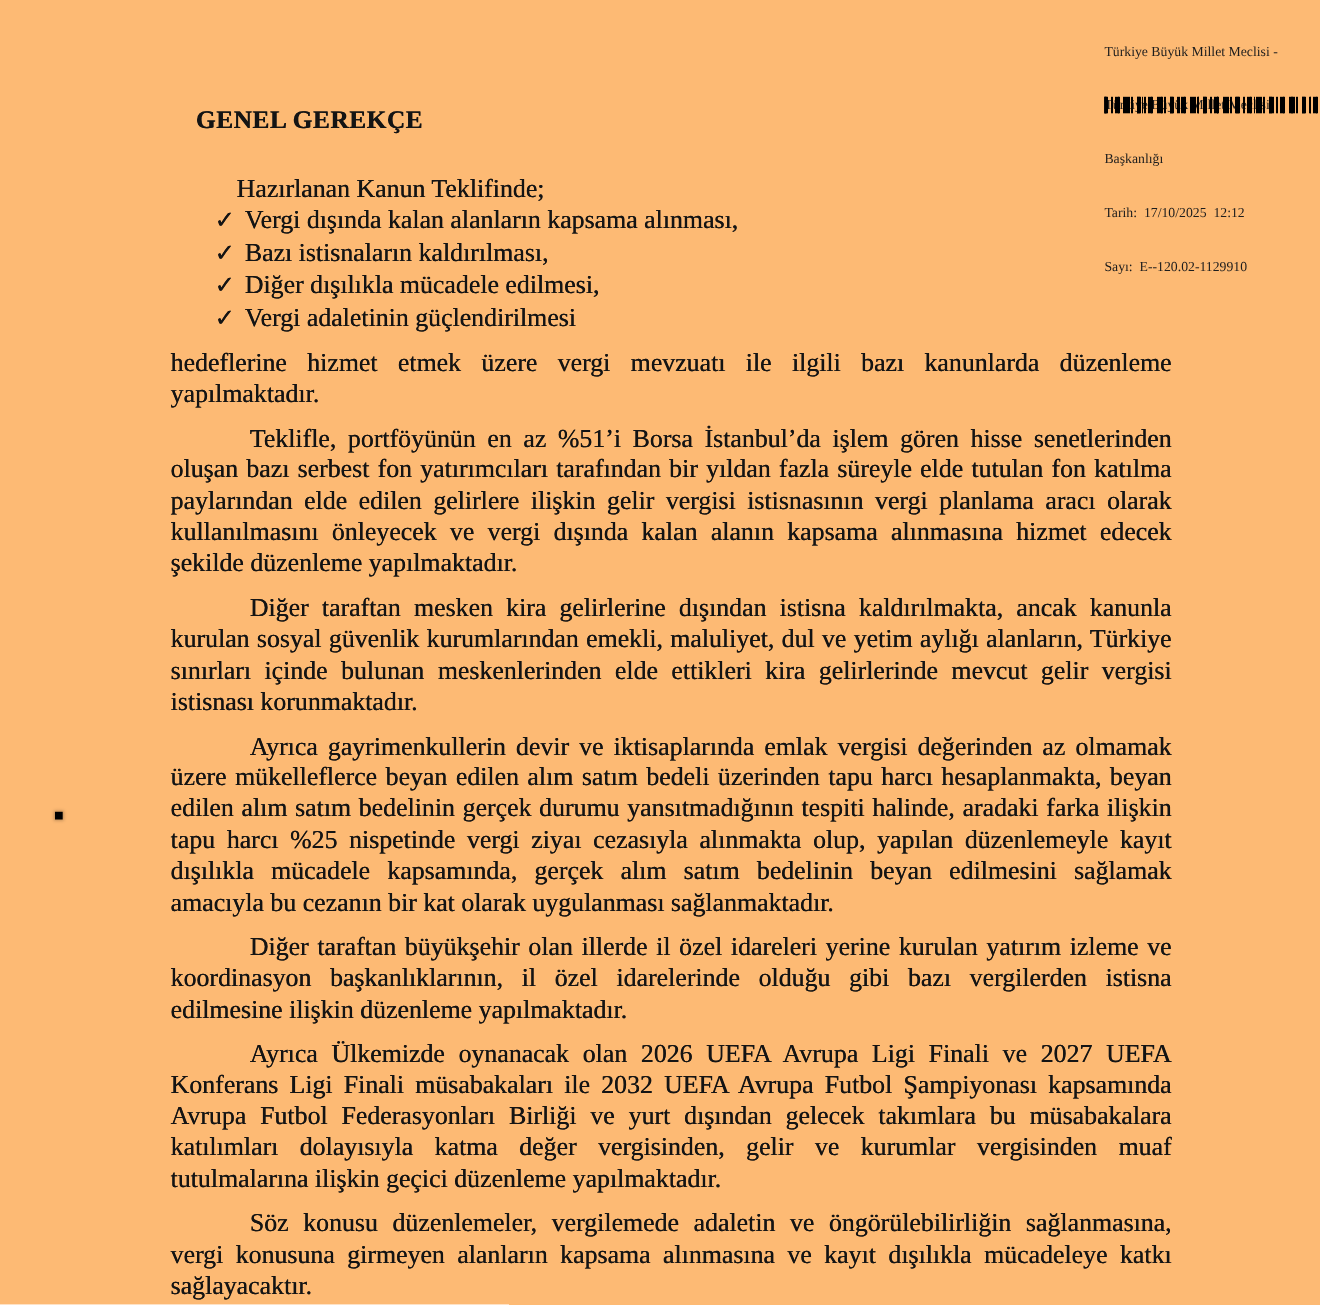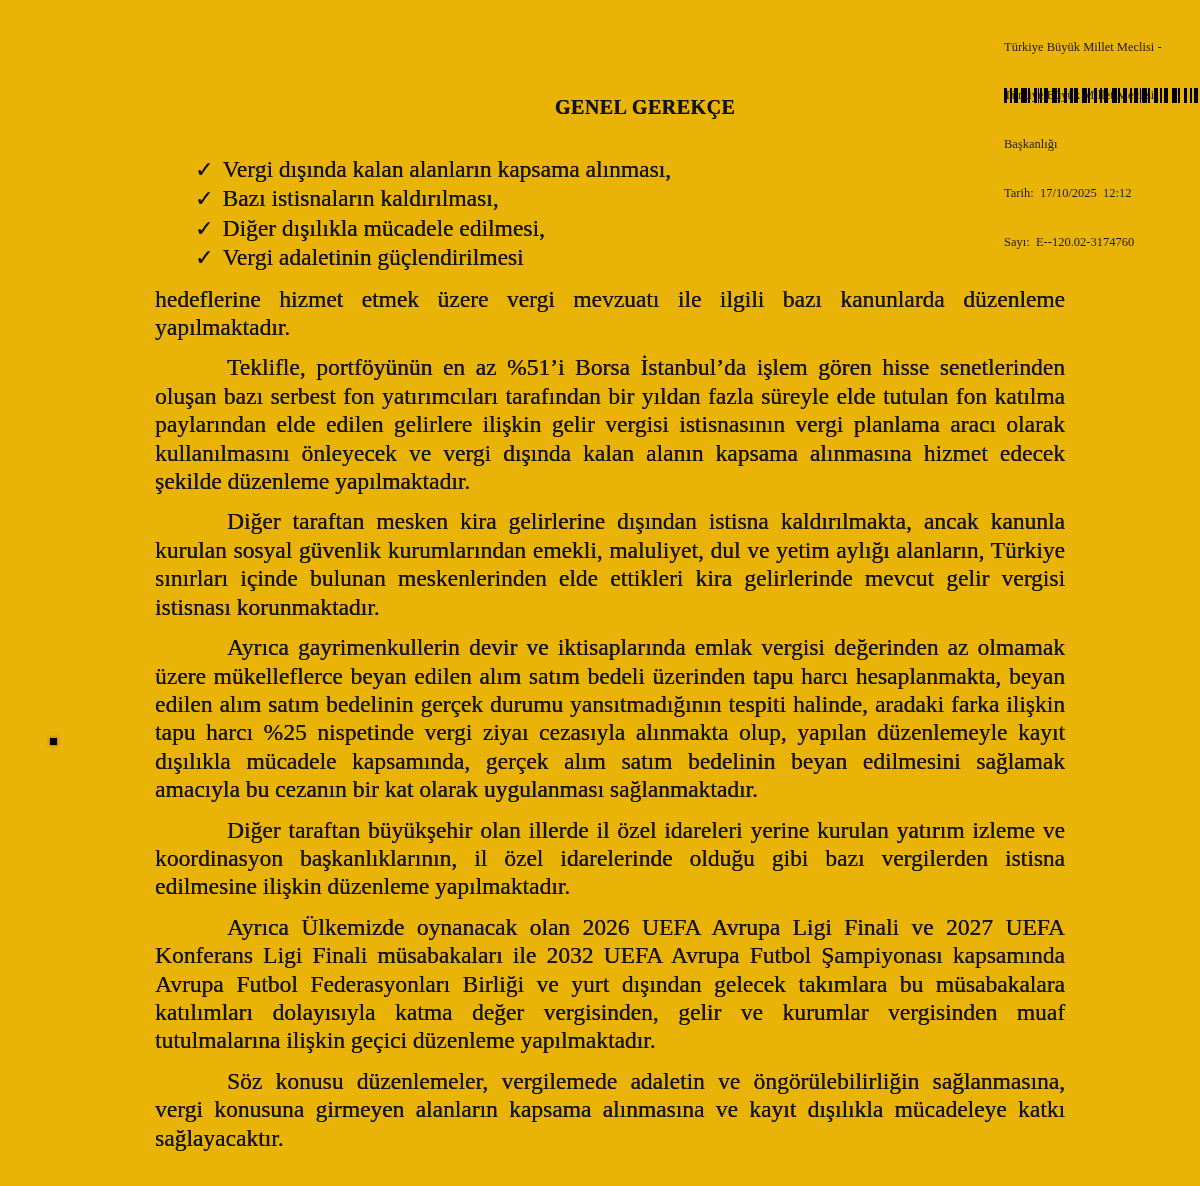--- a/index.html
+++ b/index.html
@@ -1,20 +1,20 @@
 <!DOCTYPE html>
 <html lang="tr"><head>
 <meta charset="utf-8">
 <style>
   html, body { margin: 0; padding: 0; background: #ffffff; }
   .page {
     position: relative;
     width: 1200px;
     height: 1186px;
-    background: #eab308;
+    background: #fdba74;
     overflow: hidden;
     font-family: "Liberation Serif", serif;
     color: #141414;
   }
   
   .stamp {
     position: absolute;
     top: 6px;
     left: 1004px;
     width: 196px;
@@ -35,22 +35,22 @@
       repeating-linear-gradient(90deg, #000 0 3px, transparent 3px 10px),
       repeating-linear-gradient(90deg, #000 0 1px, transparent 1px 17px);
   }
   .content {
     padding: 96px 123px 0 143px;
   }
   .title {
     position: relative;
     left: 35px;
     margin: 0 0 36px 0;
-    text-align: center;
-    font-size: 20px;
+    text-align: left;
+    font-size: 23px;
     font-weight: 700;
     letter-spacing: 0.5px;
     text-shadow: 0.4px 0 0 currentColor;
   }
   .bodytext {
     font-size: 23.5px;
     line-height: 28.4px;
     text-align: justify;
     text-shadow: 0.3px 0 0 currentColor;
   }
@@ -77,29 +77,30 @@
 </head>
 <body>
 
 <div class="page">
 
   <div class="stamp">
     <div>Türkiye Büyük Millet Meclisi -</div>
     <div>Türkiye Büyük Millet Meclisi</div>
     <div>Başkanlığı</div>
     <div>Tarih:  17/10/2025  12:12</div>
-    <div>Sayı:  E--120.02-3174760</div>
+    <div>Sayı:  E--120.02-1129910</div>
   </div>
 
   <div class="barcode"></div>
 
   <div class="content">
     <h1 class="title">GENEL GEREKÇE</h1>
 
     <div class="bodytext">
+      <p class="intro">Hazırlanan Kanun Teklifinde;</p>
 
       <div class="bullets">
         <div class="bullet">
           <span class="check">✓</span><span>Vergi dışında kalan alanların kapsama alınması,</span>
         </div>
         <div class="bullet">
           <span class="check">✓</span><span>Bazı istisnaların kaldırılması,</span>
         </div>
         <div class="bullet">
           <span class="check">✓</span><span>Diğer dışılıkla mücadele edilmesi,</span>

